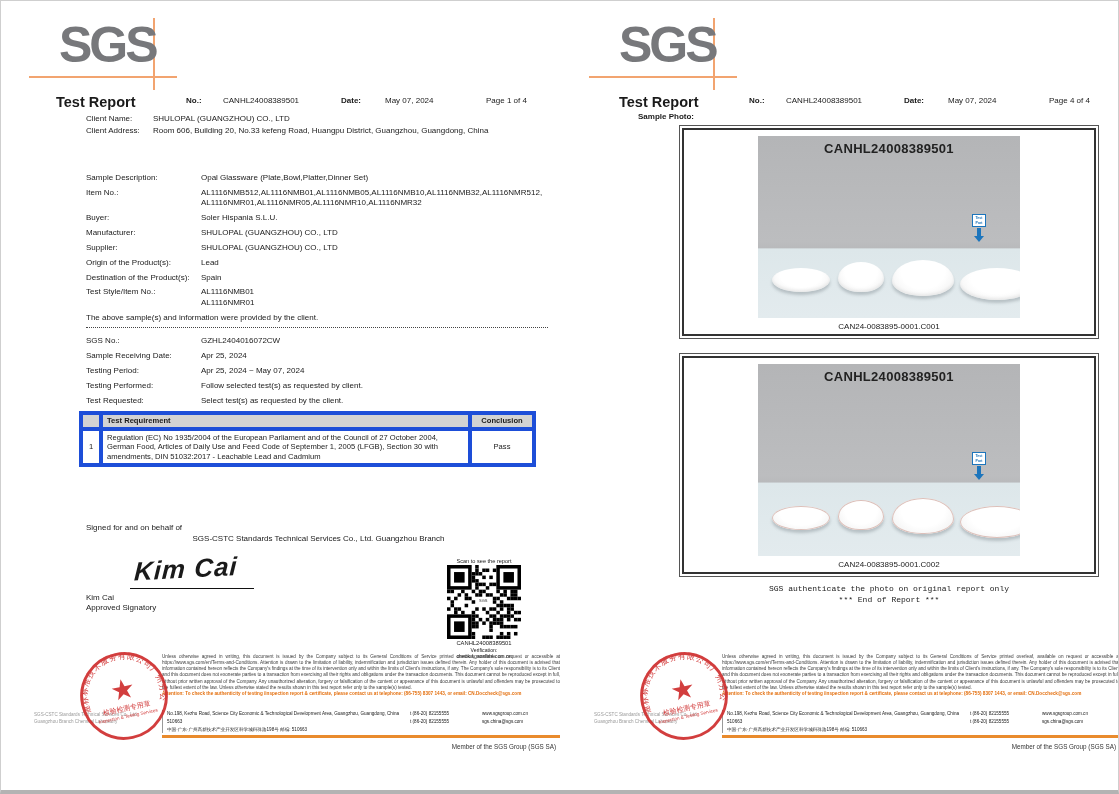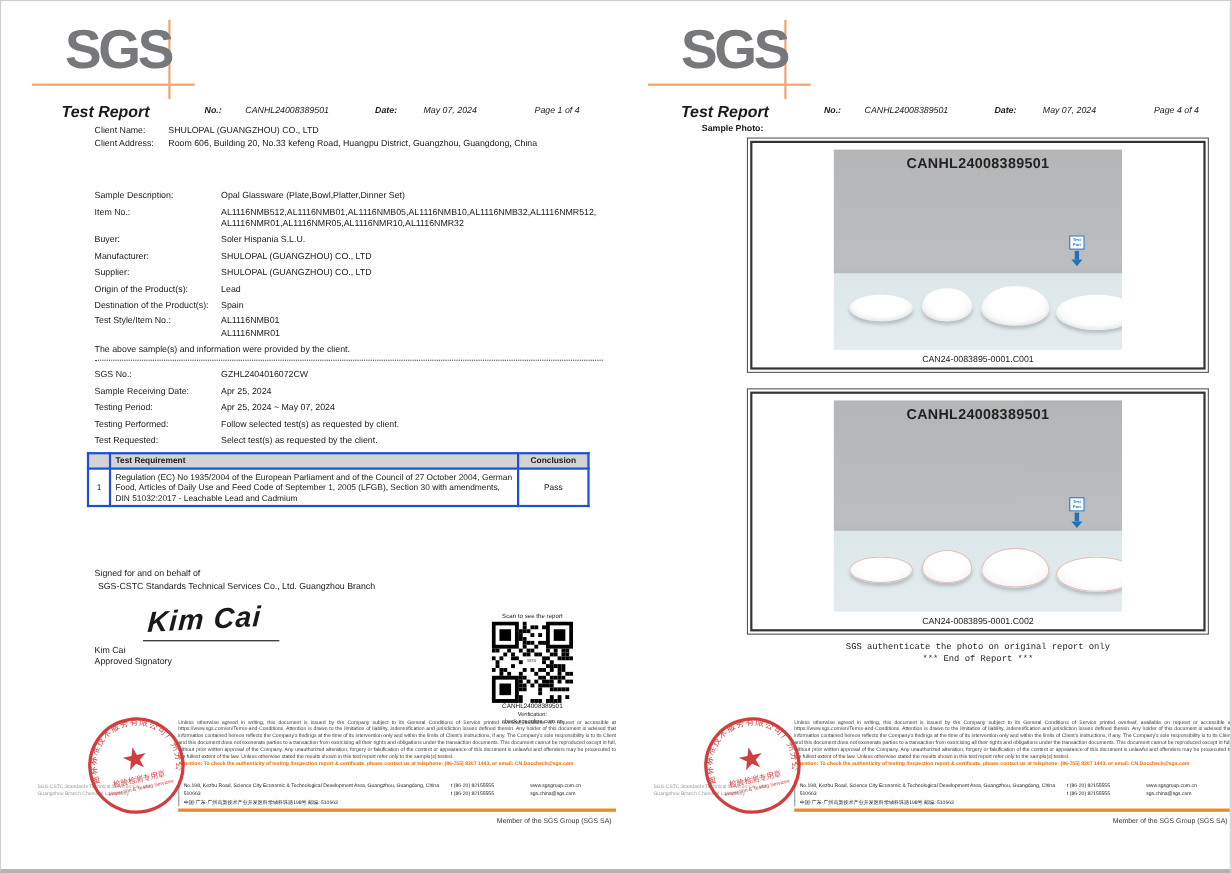--- a/index.html
+++ b/index.html
@@ -12,21 +12,21 @@
   .page-right { left:560px; }
 
   
   .logo-wrap { position:absolute; top:12px; left:28px; width:150px; height:78px; }
   .logo-text { position:absolute; top:6px; left:30px; font-size:50px; font-weight:bold;
                letter-spacing:-3px; color:#77787b; line-height:1; }
   .logo-hline { position:absolute; top:62px; left:0; width:148px; height:2px; background:#f2a470; }
   .logo-vline { position:absolute; top:4px; left:124px; width:2px; height:72px; background:#f2a470; }
 
   
-  .hdr { position:absolute; top:92px; left:55px; width:495px; height:16px;font-style:italic; }
+  .hdr { position:absolute; top:92px; left:55px; width:495px; height:16px; }
   .page-right .hdr { left:58px; }
   .hdr span { position:absolute; top:2px; font-size:8px; white-space:nowrap; }
   .hdr .t  { left:0; top:0; font-size:14.5px; font-weight:bold; }
   .hdr .nl { left:130px; font-weight:bold; }
   .hdr .nv { left:167px; }
   .hdr .dl { left:285px; font-weight:bold; }
   .hdr .dv { left:329px; }
   .hdr .pg { left:430px; }
 
   
@@ -36,28 +36,28 @@
   .crow .val { display:inline-block; vertical-align:top; max-width:393px; }
   .gap1 { height:34px; }
   .frow { margin-bottom:4.5px; }
   .frow .lbl { display:inline-block; min-width:115px; vertical-align:top; }
   .frow .val { display:inline-block; vertical-align:top; max-width:345px; }
   .frow .val.ba { word-break:break-all; }
   .frow .val.pre { white-space:pre-line; }
   .provided-note { margin-top:1px; }
   .dots { border:none; border-top:1.5px dotted #444; margin:4px 0 8px 0; width:100%; }
   .req-table { border-collapse:collapse; margin:2px 0 0 -7px; width:457px; font-size:7.6px; }
-  .req-table th, .req-table td { border:2px solid #1d4ed8; padding:1.5px 4px; vertical-align:middle; line-height:1.28; }
+  .req-table th, .req-table td { border:4px solid #1d4ed8; padding:1.5px 4px; vertical-align:middle; line-height:1.28; }
   .req-table th { background:#d3d3d3; text-align:left; font-weight:bold; }
   .req-table .c-no { width:20px; text-align:center; }
   .req-table .c-con { width:64px; text-align:center; }
   .req-table th.c-con { text-align:center; }
 
   .sig-block { margin-top:56px; font-size:8px; }
-  .sig-block .ind { margin-left:3px; }
+  .sig-block .ind { margin-left:3px;text-align:center; }
   .sig-script { font-size:26px; font-weight:700; font-style:italic; margin:8px 0 0 48px;
                 transform:rotate(-3deg) skewX(-6deg); width:130px; letter-spacing:1px; }
   .sig-line { width:124px; border-bottom:1.5px solid #111; margin:2px 0 4px 44px; }
 
   
   .qr-block { position:absolute; top:556px; left:424px; width:118px; text-align:center; }
   .qr-cap { font-size:5.6px; margin-bottom:1px; }
   .qr-wrap { position:relative; width:74px; height:74px; margin:0 auto; }
   .qr-svg { width:74px; height:74px; display:block; }
   .qr-center { position:absolute; top:33px; left:31px; font-size:4px; background:#fff; padding:0 1px; color:#333; }

